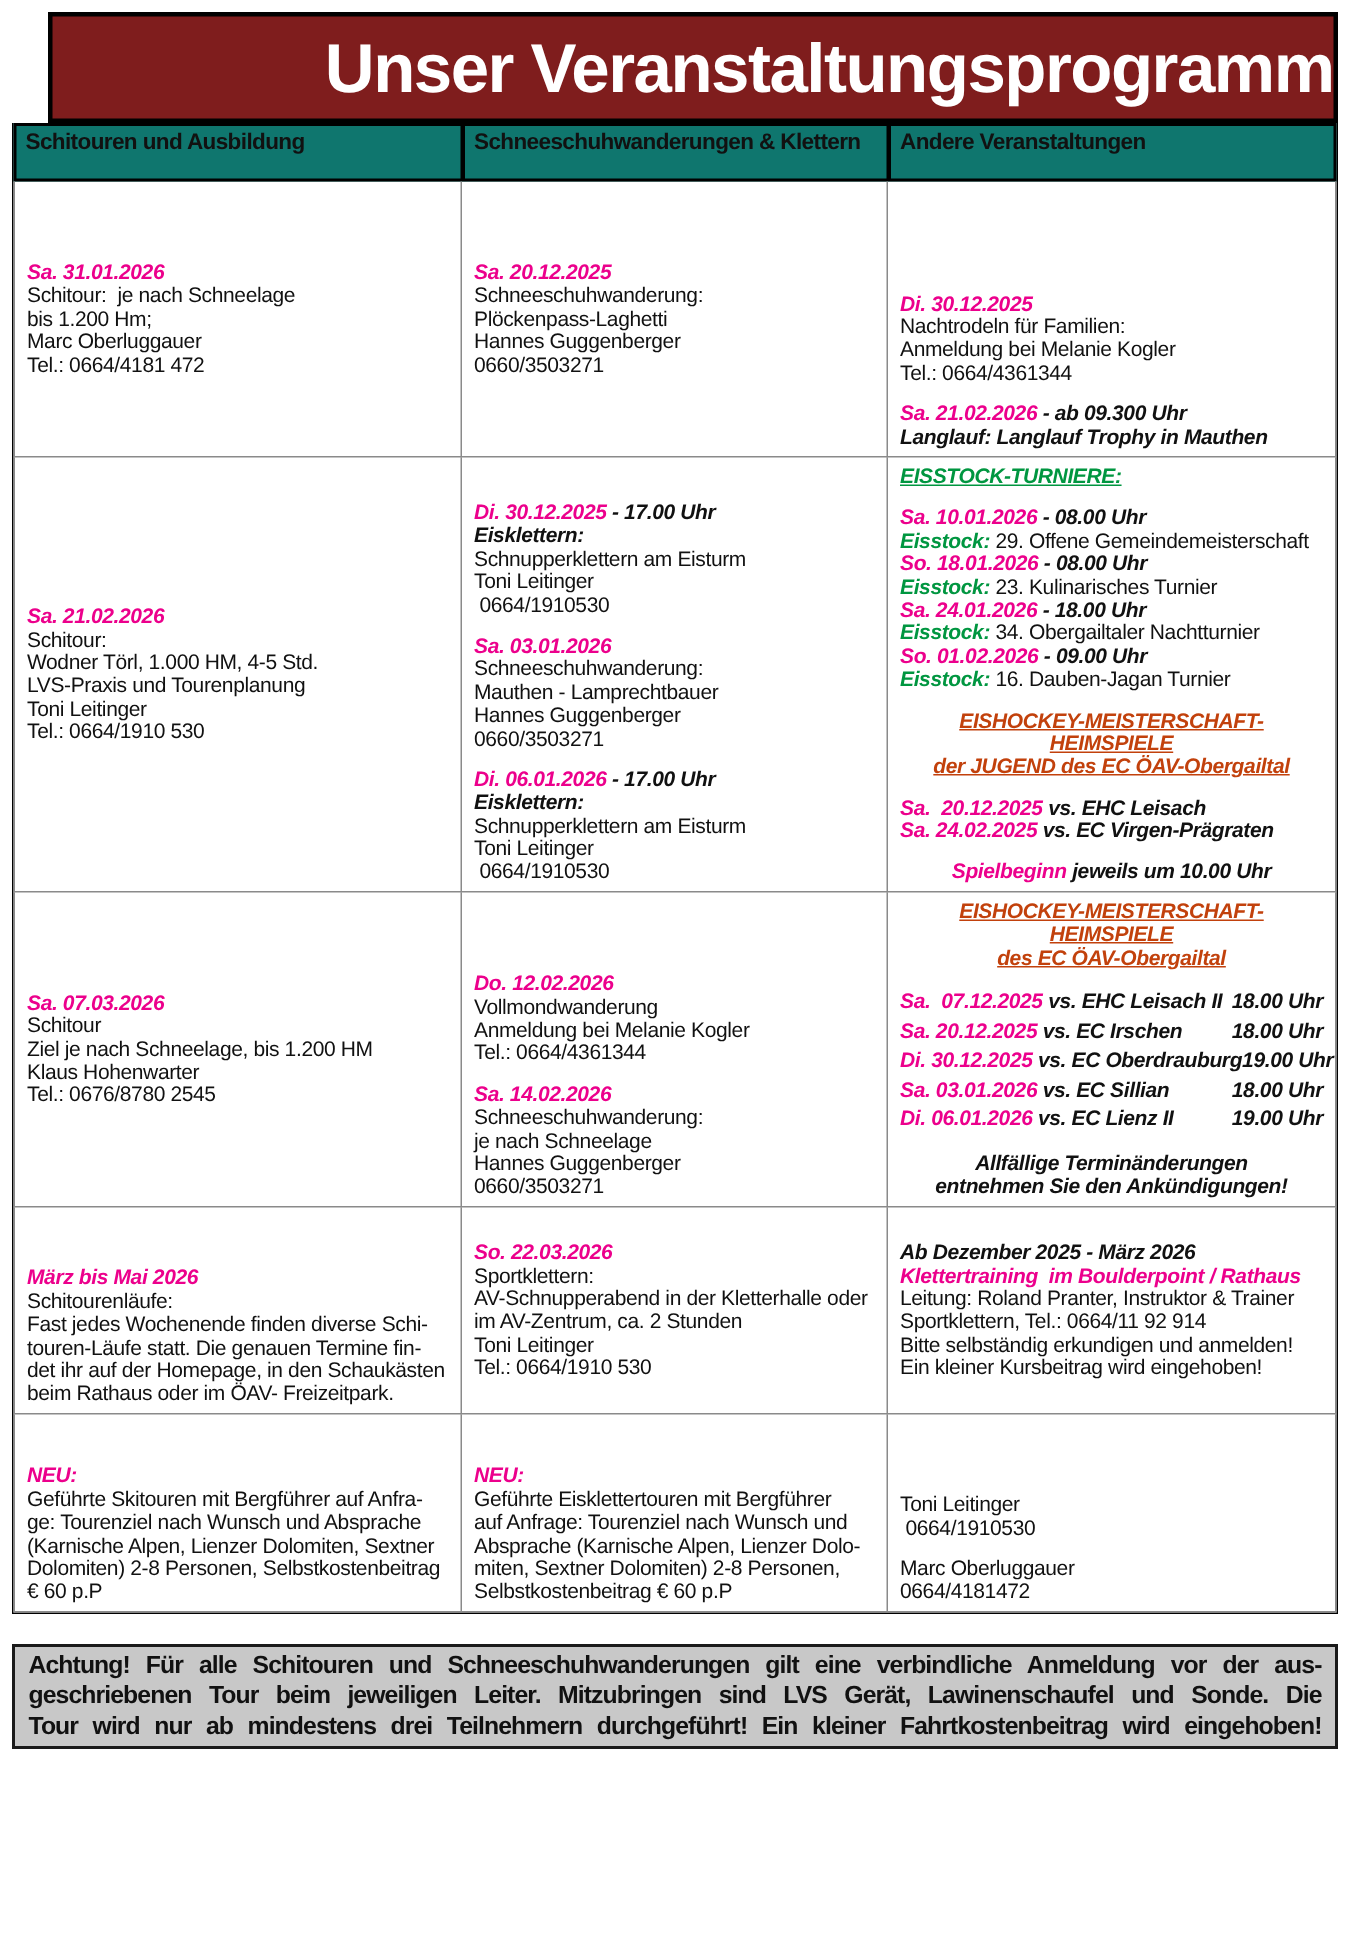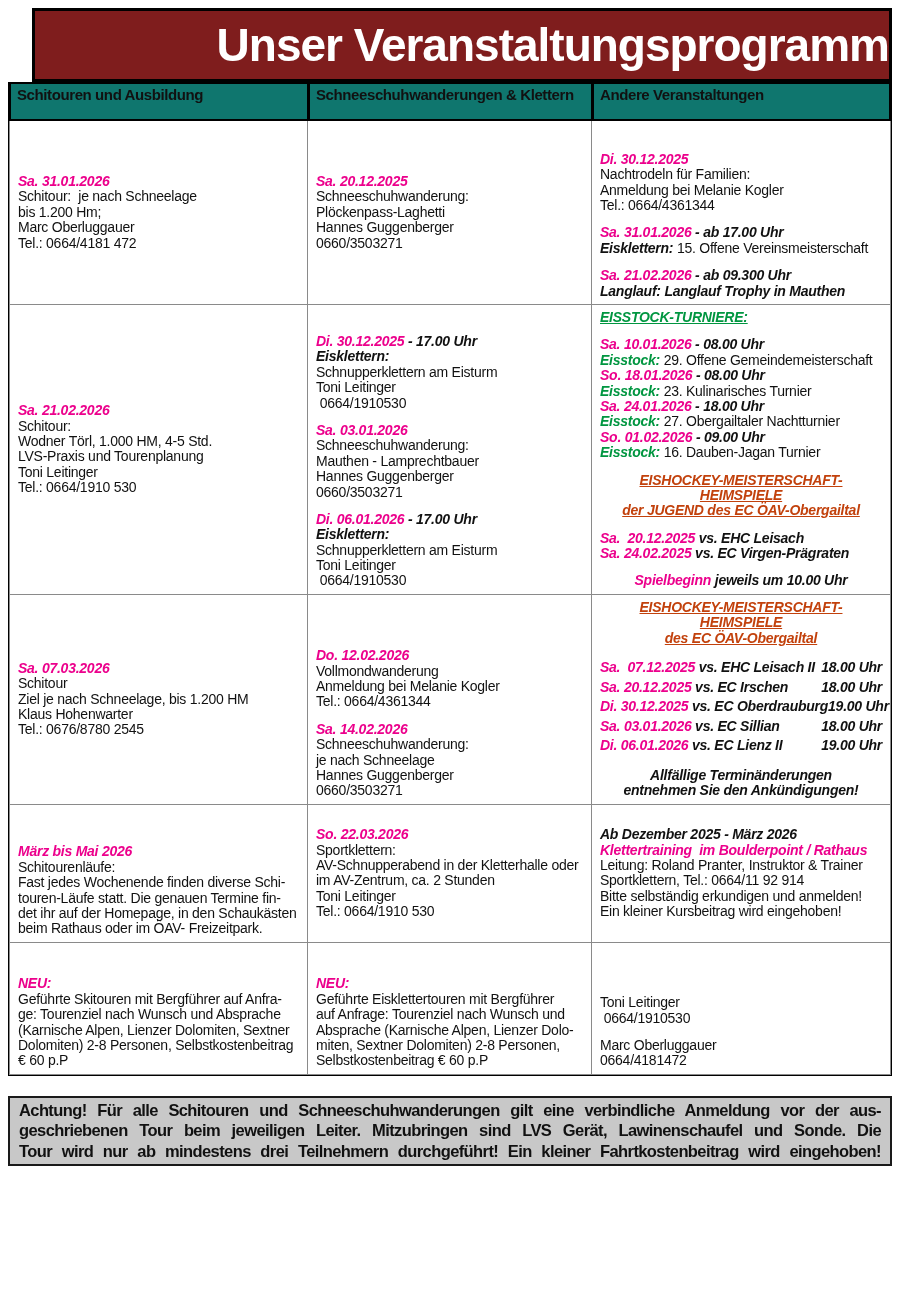--- a/index.html
+++ b/index.html
@@ -81,24 +81,20 @@
             </div>
           </div>
           <div class="cell v-top">
             <div class="block">
               <div class="line"><span class="sg-d">Di. 30.12.2025</span></div>
               <div class="line"><span class="sg-b">Nachtrodeln für Familien:</span></div>
               <div class="line"><span class="sg-n">Anmeldung bei Melanie Kogler</span></div>
               <div class="line"><span class="sg-n">Tel.: 0664/4361344</span></div>
             </div>
             <div class="block">
-              <div class="line"><span class="sg-d">Sa. 31.01.2026</span><span class="sg-bi"> - ab 17.00 Uhr</span></div>
-              <div class="line"><span class="sg-bi">Eisklettern: </span><span class="sg-b">15. Offene Vereinsmeisterschaft</span></div>
-            </div>
-            <div class="block">
               <div class="line"><span class="sg-d">Sa. 21.02.2026</span><span class="sg-bi"> - ab 09.300 Uhr</span></div>
               <div class="line"><span class="sg-bi">Langlauf: Langlauf Trophy in Mauthen</span></div>
             </div>
           </div>
         </div>
         <div class="row">
           <div class="cell v-center">
             <div class="block">
               <div class="line"><span class="sg-d">Sa. 21.02.2026</span></div>
               <div class="line"><span class="sg-b">Schitour:</span></div>
@@ -134,21 +130,21 @@
           <div class="cell v-top">
             <div class="block">
               <div class="line"><span class="sg-gu">EISSTOCK-TURNIERE:</span></div>
             </div>
             <div class="block">
               <div class="line"><span class="sg-d">Sa. 10.01.2026</span><span class="sg-bi"> - 08.00 Uhr</span></div>
               <div class="line"><span class="sg-g">Eisstock: </span><span class="sg-n">29. Offene Gemeindemeisterschaft</span></div>
               <div class="line"><span class="sg-d">So. 18.01.2026</span><span class="sg-bi"> - 08.00 Uhr</span></div>
               <div class="line"><span class="sg-g">Eisstock: </span><span class="sg-n">23. Kulinarisches Turnier</span></div>
               <div class="line"><span class="sg-d">Sa. 24.01.2026</span><span class="sg-bi"> - 18.00 Uhr</span></div>
-              <div class="line"><span class="sg-g">Eisstock: </span><span class="sg-n">27. Obergailtaler Nachtturnier</span></div>
+              <div class="line"><span class="sg-g">Eisstock: </span><span class="sg-n">34. Obergailtaler Nachtturnier</span></div>
               <div class="line"><span class="sg-d">So. 01.02.2026</span><span class="sg-bi"> - 09.00 Uhr</span></div>
               <div class="line"><span class="sg-g">Eisstock: </span><span class="sg-n">16. Dauben-Jagan Turnier</span></div>
             </div>
             <div class="block">
               <div class="line c"><span class="sg-pu">EISHOCKEY-MEISTERSCHAFT-HEIMSPIELE</span></div>
               <div class="line c"><span class="sg-pu">der JUGEND des EC ÖAV-Obergailtal</span></div>
             </div>
             <div class="block">
               <div class="line"><span class="sg-d">Sa.  20.12.2025</span><span class="sg-bi"> vs. EHC Leisach</span></div>
               <div class="line"><span class="sg-d">Sa. 24.02.2025</span><span class="sg-bi"> vs. EC Virgen-Prägraten</span></div>

